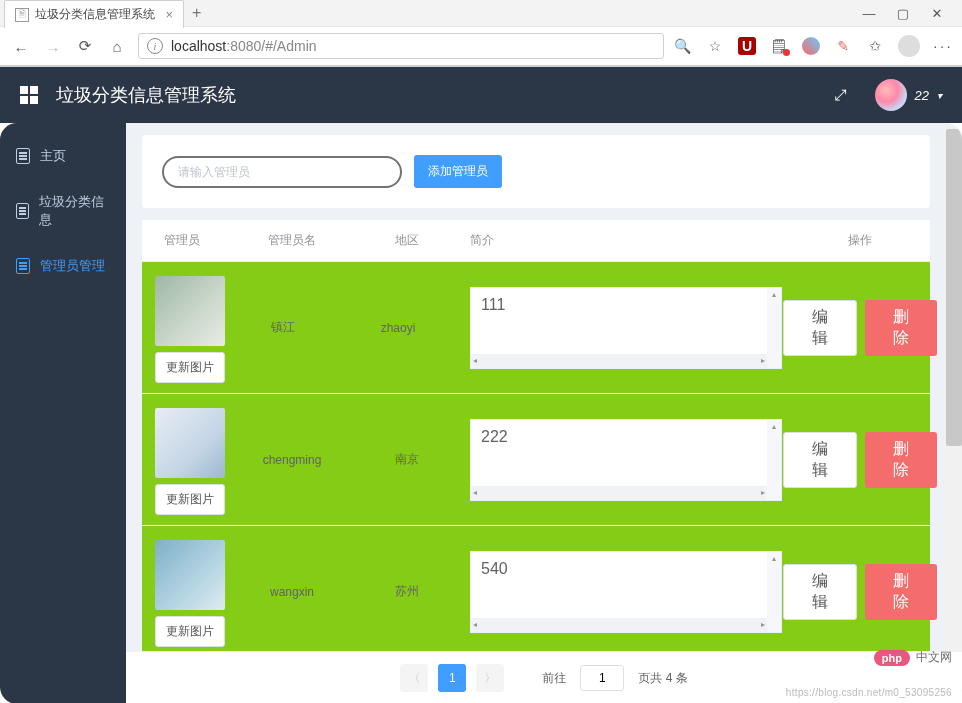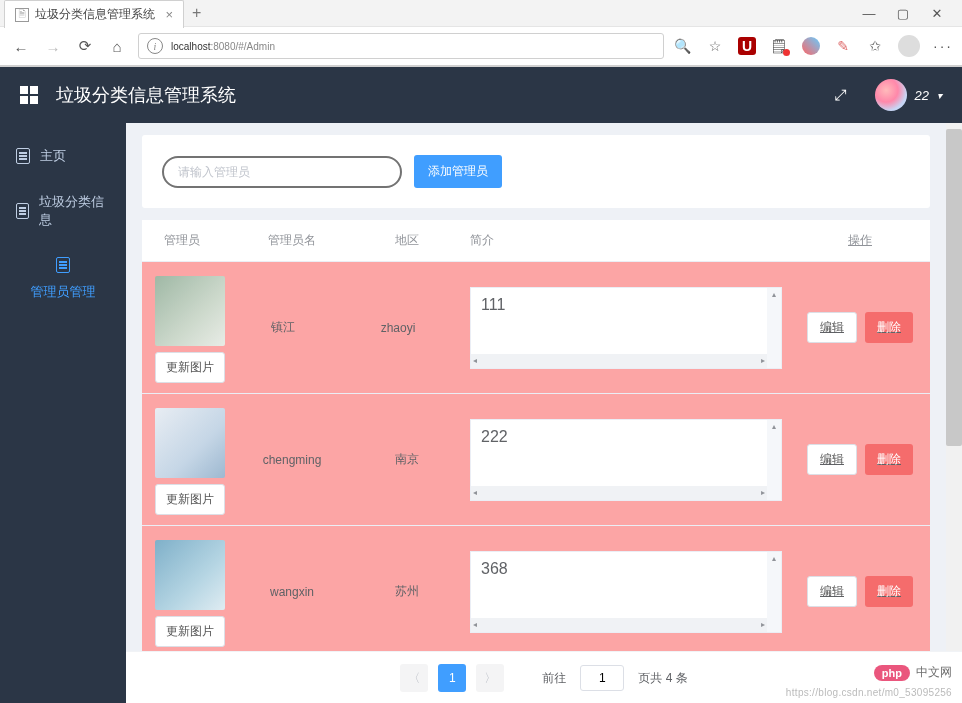--- a/index.html
+++ b/index.html
@@ -12,74 +12,74 @@
   .tab-bar { display: flex; align-items: flex-end; padding-left: 4px; height: 0; }
   .tab { background: #fff; border:1px solid #d0d0d0; border-bottom:none; border-radius:2px 2px 0 0; padding: 5px 10px; display:flex; align-items:center; gap:6px; font-size:12px; color:#444; min-width:180px; position:relative; top:1px; }
   .tab-icon { width:14px; height:14px; border:1px solid #999; display:flex; align-items:center; justify-content:center; font-size:9px; color:#999;}
   .tab-close { margin-left:auto; font-size:13px; color:#888; }
   .new-tab { padding:4px 8px; font-size:16px; color:#777; }
 
   .address-bar { display:flex; align-items:center; gap:10px; padding:6px 10px; background:#fff; border-top:1px solid #e5e5e5; border-bottom:1px solid #d0d0d0; height:40px; }
   .address-bar .nav-btn { width:22px; height:22px; display:flex; align-items:center; justify-content:center; color:#555; font-size:15px; }
   .url-box { flex:1; display:flex; align-items:center; gap:8px; border:1px solid #d0d0d0; border-radius:3px; padding:4px 8px; background:#fff; }
   .url-info { width:16px;height:16px;border:1px solid #888;border-radius:50%;display:flex;align-items:center;justify-content:center;font-size:10px;color:#888; font-family:Georgia,serif; font-style:italic;}
-  .url-text { font-size:10px; color:#888; }
+  .url-text { font-size:14px; color:#888; }
   .url-text .host { color:#333; }
   .ext-icons { display:flex; gap:14px; align-items:center; }
   .ext-icons span { width:18px; height:18px; display:flex; align-items:center; justify-content:center; font-size:14px; }
   .ext-ublock{background:#a00;color:#fff;border-radius:3px;font-size:10px;font-weight:bold;}
   .ext-note{position:relative;}
   .ext-note .dot{position:absolute;bottom:-1px;right:-2px;width:7px;height:7px;background:#e33;border-radius:50%;}
   .ext-star{background:linear-gradient(45deg,#f66,#6cf);border-radius:50%;}
 
   
   .app { display:flex; flex-direction:column; height:calc(703px - 66px); }
   .app-header { background:#2b3646; color:#fff; height:56px; display:flex; align-items:center; padding:0 20px; }
   .app-grid-icon { width:18px; height:18px; display:grid; grid-template:1fr 1fr/1fr 1fr; gap:2px; margin-right:18px; }
   .app-grid-icon div { background:#fff; }
   .app-title { font-size:18px; font-weight:400; }
   .header-right { margin-left:auto; display:flex; align-items:center; gap:28px; }
   .fullscreen-icon { color:#fff; font-size:15px; }
   .user-chip { display:flex; align-items:center; gap:8px;font-style:italic; }
   .avatar { width:32px; height:32px; border-radius:50%; background:radial-gradient(circle at 35% 35%, #fbb 0%, #f8a 40%, #c7d6f5 70%); }
   .user-chip span { font-size:13px; }
 
-  .app-body { flex:1; display:flex; background:#eef1f6; overflow:hidden; }
+  .app-body { flex:1; display:flex; background:#eef1f6; overflow:hidden;border-radius:17px; }
 
   
   .sidebar { width:126px; background:#2b3646; color:#bfcee3; padding-top:10px; flex-shrink:0; }
   .side-item { display:flex; align-items:center; gap:10px; padding:14px 16px; font-size:13px; cursor:pointer; }
-  .side-item.active { color:#409eff;flex-direction:column; }
+  .side-item.active { color:#409eff; }
   .side-icon { width:14px; height:16px; border:1.5px solid currentColor; border-radius:2px; position:relative; }
   .side-icon::before { content:""; position:absolute; left:2px; right:2px; top:3px; height:1.5px; background:currentColor; box-shadow:0 3px 0 currentColor, 0 6px 0 currentColor; }
 
   
   .main { flex:1; display:flex; flex-direction:column; overflow:hidden; position:relative; }
   .scroll-area { flex:1; overflow-y:auto; padding:12px 16px 0 16px; }
 
   .card { background:#fff; border-radius:3px; padding:20px; margin-bottom:12px; }
   .search-row { display:flex; gap:12px; align-items:center; }
   .search-input { width:240px; padding:7px 14px; border:2px solid #737373; border-radius:16px; font-size:12px; color:#333; outline:none; }
   .search-input::placeholder { color:#c0c4cc; }
   .btn { border:none; border-radius:3px; padding:8px 14px; font-size:12px; cursor:pointer; }
   .btn-primary { background:#409eff; color:#fff; }
   .btn-default { background:#fff; border:1px solid #dcdfe6; color:#555; }
   .btn-danger { background:#f56c6c; color:#fff; }
-  .btn-sm { padding:6px 12px; font-size:12px; }
-
-  
-  .table-wrap { background:#fca5a5; }
+  .btn-sm { padding:6px 28px; font-size:16px; }
+
+  
+  .table-wrap { background:#84cc16; }
   .thead { display:flex; background:#fff; border-bottom:1px solid #ebeef5; }
   .th, .td { padding:12px 0; font-size:12px; color:#606266; }
   .th { color:#909399; font-weight:500; }
   .col-img { width:88px; padding-left:22px; }
   .col-name { width:124px; text-align:center; }
   .col-region { width:106px; text-align:center; }
   .col-intro { flex:1; padding-left:10px; padding-right:8px; }
-  .col-op { width:140px; text-align:center;text-decoration:underline; }
+  .col-op { width:140px; text-align:center; }
 
   .trow { display:flex; align-items:center; border-bottom:1px solid #ebeef5; min-height:112px; }
   .thumb { width:70px; height:70px; background:linear-gradient(135deg,#a8c5d8,#d8e5ec); border-radius:2px; margin:8px 0 6px 0; }
   .thumb.cat1{background:linear-gradient(135deg,#9fb8a5 0%,#cdd9cc 60%,#e8ece6 100%);}
   .thumb.cat2{background:linear-gradient(135deg,#e8edf3 0%,#c5d6e6 60%,#9db8d0 100%);}
   .thumb.cat3{background:linear-gradient(135deg,#7fb0c9 0%,#b5d5e3 60%,#dfecf2 100%);}
   .img-cell { display:flex; flex-direction:column; align-items:center; padding:6px 0 10px 8px; }
   .update-btn { font-size:12px; border:1px solid #dcdfe6; background:#fff; color:#555; padding:6px 10px; border-radius:3px; }
 
   .intro-box { height:82px; border:1px solid #ebeef5; background:#fff; position:relative; overflow:hidden; }
@@ -92,21 +92,21 @@
 
   .ops { display:flex; gap:8px; justify-content:center; }
 
   
   .pager-bar { background:#fff; padding:12px 0; display:flex; align-items:center; justify-content:center; gap:10px; font-size:12px; color:#606266; border-top:1px solid #f1f3f6; }
   .pg-btn { width:28px; height:28px; border:none; background:#f4f4f5; color:#b8bcc4; border-radius:3px; display:flex; align-items:center; justify-content:center; font-size:12px; }
   .pg-btn.active { background:#409eff; color:#fff; }
   .pg-input { width:44px; height:26px; border:1px solid #dcdfe6; border-radius:3px; text-align:center; font-size:12px; margin:0 4px; }
 
   
-  .watermark { position:absolute; right:10px; bottom:23px; display:flex; align-items:center; gap:6px; font-size:12px; color:#666; opacity:0.95; }
+  .watermark { position:absolute; right:10px; bottom:38px; display:flex; align-items:center; gap:6px; font-size:12px; color:#666; opacity:0.95; }
   .php-badge { background:#e94e77; color:#fff; border-radius:10px; padding:2px 8px; font-size:11px; font-weight:bold; }
   .blog-wm { position:absolute; right:10px; bottom:6px; font-size:10px; color:#bbb; letter-spacing:0.3px; }
 
   .main-scroll-track { width:16px; background:#f1f1f1; }
   .main-scroll-thumb { width:100%; height:60%; background:#c8c8c8; margin-top:6px; border-radius:2px;}
 
   .right-col { display:flex; flex-direction:column; }
 </style>
 </head>
 <body>
@@ -265,21 +265,21 @@
 
             <div class="trow">
               <div class="td col-img img-cell">
                 <div class="thumb cat3"></div>
                 <button class="update-btn">更新图片</button>
               </div>
               <div class="td col-name">wangxin</div>
               <div class="td col-region">苏州</div>
               <div class="td col-intro">
                 <div class="intro-box">
-                  <div class="intro-text">368</div>
+                  <div class="intro-text">540</div>
                   <div class="intro-vscroll">
                       <div class="btn-v">▴</div>
                     </div>
                   <div class="intro-hscroll">
                       <span>◂</span>
                       <span>▸</span>
                     </div>
                   <div class="intro-corner"></div>
                 </div>
               </div>

